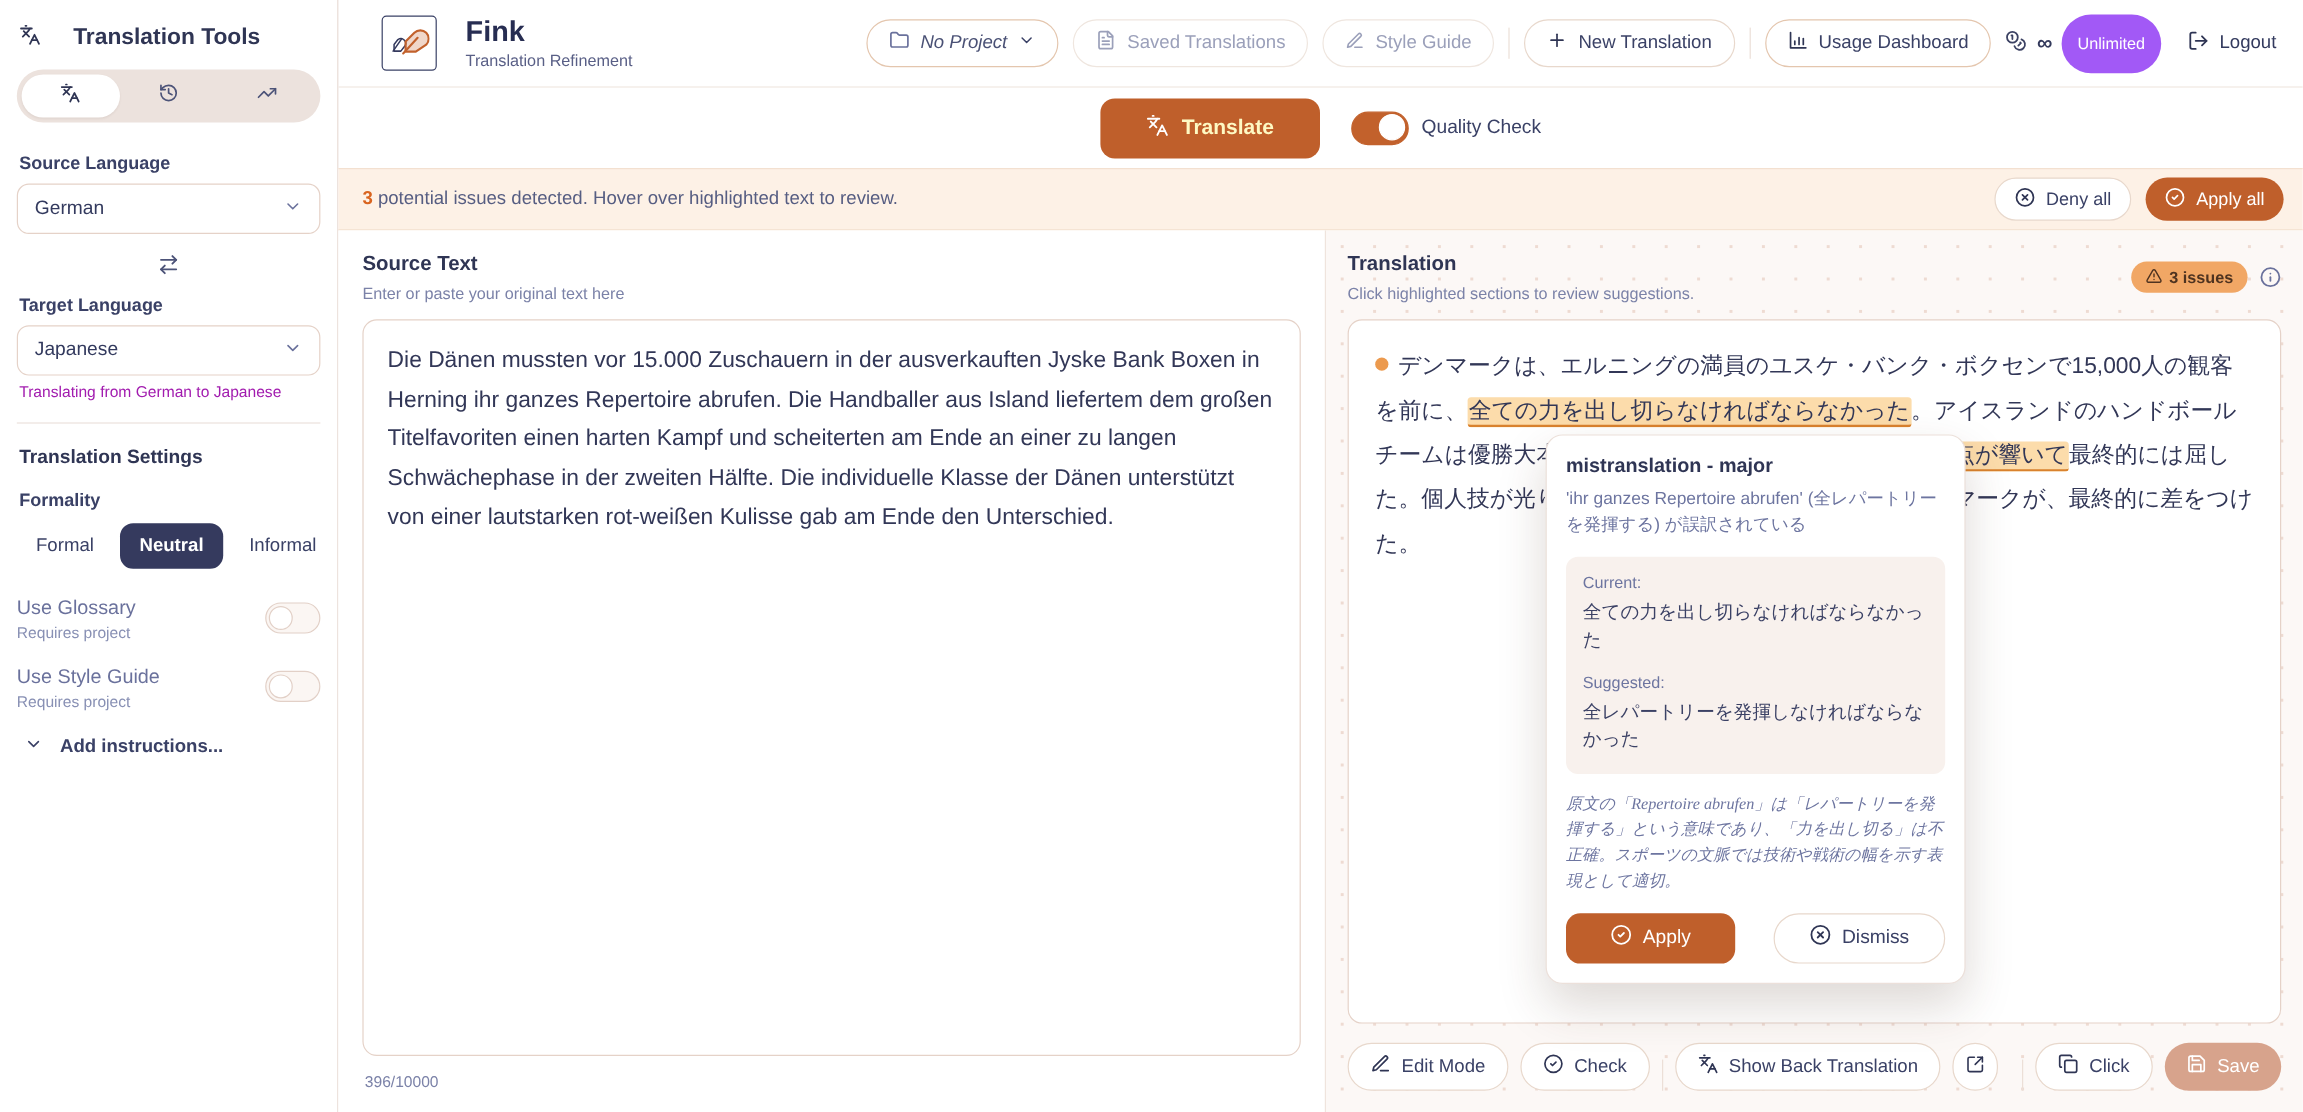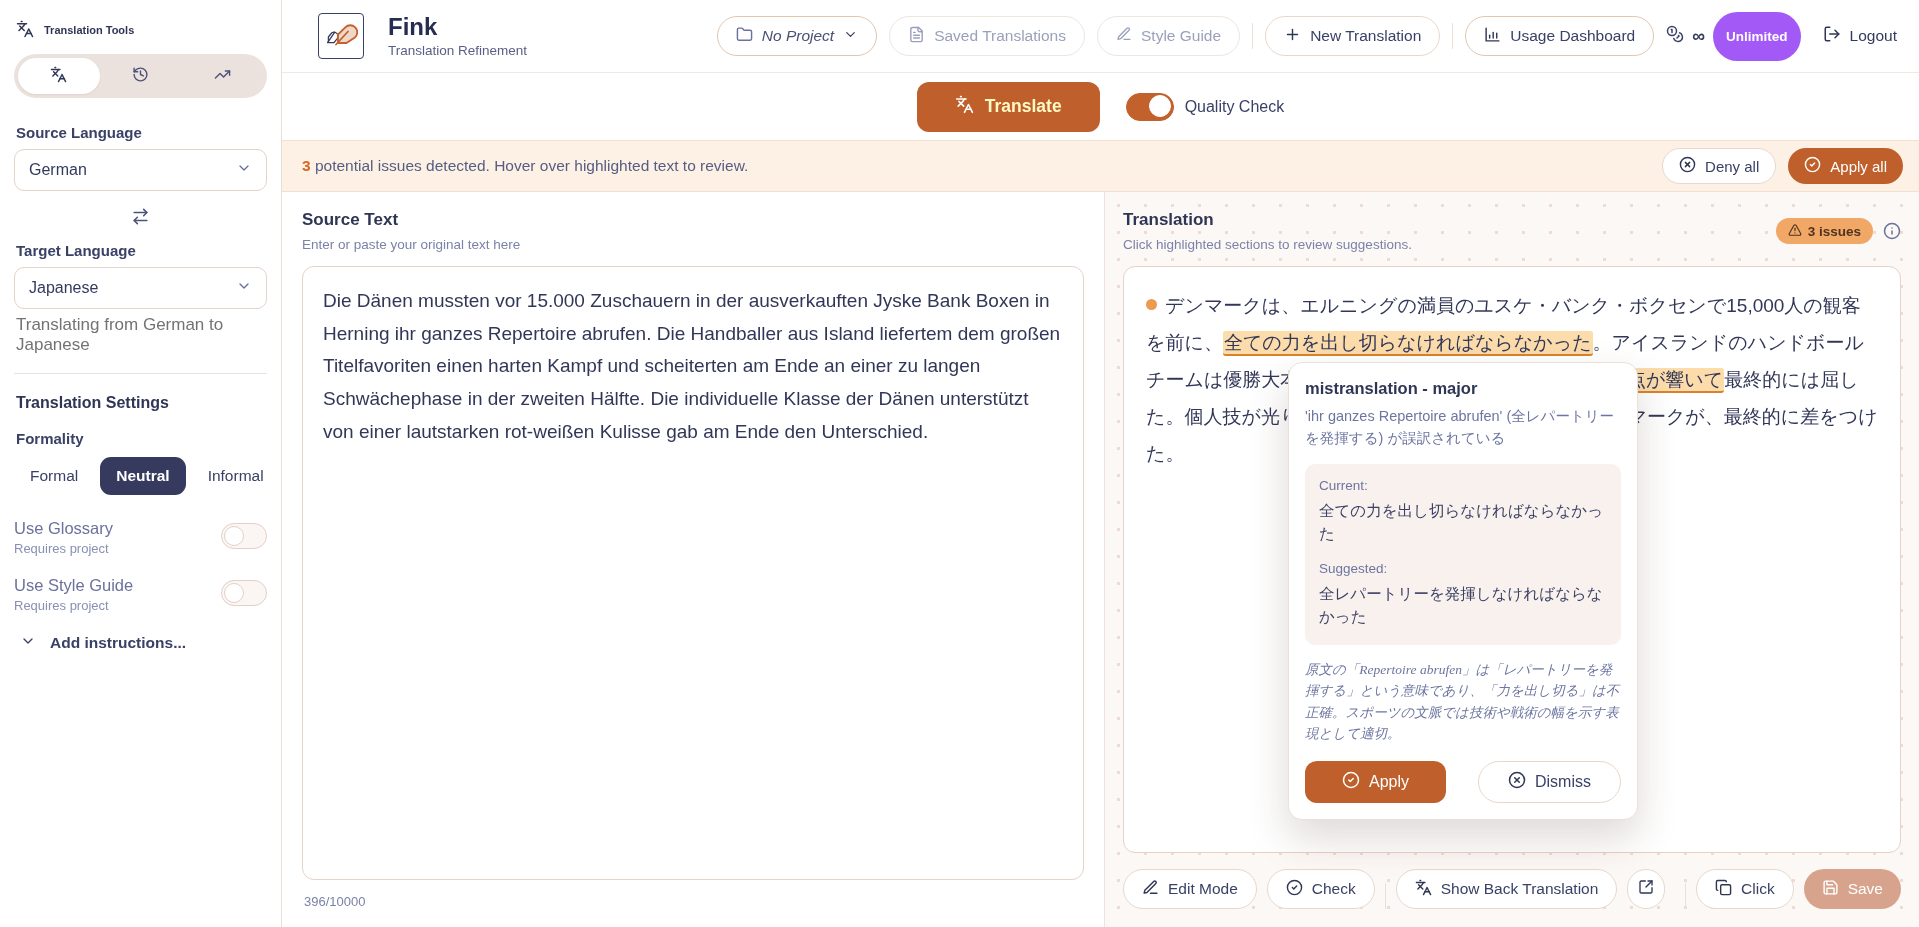--- a/index.html
+++ b/index.html
@@ -2,29 +2,29 @@
 <html><head>
 <meta charset="utf-8">
 <style>
   * { margin:0; padding:0; box-sizing:border-box; }
   html,body { width:1919px; height:927px; overflow:hidden; background:#fff;
     font-family:"Liberation Sans","DejaVu Sans",sans-serif; color:#343a5c; }
   .app { display:flex; width:100%; height:100%; position:relative; }
 
   
   .sidebar { width:282px; min-width:282px; height:100%; background:#fff; border-right:1px solid #e9ddd6; padding:18px 14px; }
-  .sb-head { display:flex; align-items:center; gap:10px; font-size:11px; font-weight:700; color:#2f3554; padding:2px 2px 14px; }
+  .sb-head { display:flex; align-items:center; gap:27px; font-size:19px; font-weight:700; color:#2f3554; padding:2px 2px 14px; }
   .tabbar { display:flex; background:#ece2dd; border-radius:22px; padding:4px; height:44px; margin-bottom:26px; }
   .tabbar .tab { flex:1; display:flex; align-items:center; justify-content:center; border-radius:18px; color:#4c5378; cursor:pointer; }
   .tabbar .tab.active { background:#fff; color:#2f3554; box-shadow:0 1px 2px rgba(60,40,20,.08); }
   .sb-label { font-size:15px; font-weight:600; color:#3a4166; margin:4px 2px 8px; }
   .select { height:42px; border:1px solid #e5d2c8; border-radius:10px; display:flex; align-items:center; justify-content:space-between; padding:0 14px; font-size:16px; color:#333a5e; background:#fff; cursor:pointer; }
   .select .chev { color:#6a719c; }
   .swap-row { display:flex; justify-content:center; margin:16px 0; color:#4c5378; }
-  .sb-note { font-size:17px; color:#737373; margin:6px 2px 18px; }
+  .sb-note { font-size:13px; color:#a21caf; margin:6px 2px 18px; }
   .sb-divider { border:none; border-top:1px solid #ece2dc; margin:0 0 20px; }
   .sb-section-title { font-size:16px; font-weight:700; color:#2f3554; margin:0 2px 18px; }
   .formality-row { display:flex; align-items:center; gap:6px; margin:10px 0 24px; }
   .chip { padding:10px 16px; font-size:15.5px; color:#3a4166; border-radius:11px; cursor:pointer; }
   .chip.active { background:#353a5e; color:#fff; font-weight:600; }
   .toggle-row { display:flex; align-items:flex-start; justify-content:space-between; margin-bottom:20px; }
   .toggle-row .t-label { font-size:16.5px; color:#6a719c; }
   .toggle-row .t-sub { font-size:13px; color:#8890b4; margin-top:3px; }
   .switch { width:46px; height:26px; border-radius:13px; border:1.5px solid #e2d0c7; background:#fbf6f3; position:relative; cursor:pointer; flex:none; margin-top:4px; }
   .switch .knob { position:absolute; top:1.5px; left:2px; width:20px; height:20px; border-radius:50%; background:#fff; border:1.5px solid #e2d0c7; }
@@ -40,21 +40,21 @@
   .app-titles { margin-left:12px; }
   .app-name { font-size:24px; font-weight:700; color:#272d52; line-height:1.1; }
   .app-sub { font-size:13.5px; color:#595f86; margin-top:3px; }
   .topbar .spacer { flex:1; }
   .btn { display:inline-flex; align-items:center; gap:9px; height:40px; padding:0 18px; border:1px solid #e8d8cc; border-radius:20px; background:#fff; font-size:15.5px; color:#3a4166; cursor:pointer; white-space:nowrap; }
   .btn.accentb { border-color:#e4c6ae; }
   .btn.disabled { color:#9ba0ba; border-color:#efe6df; cursor:default; }
   .btn.italic { font-style:italic; color:#4a5175; }
   .plain { display:inline-flex; align-items:center; gap:9px; font-size:15.5px; color:#333a5e; cursor:pointer; background:none; border:none; }
   .vdiv { width:1px; height:26px; background:#ecdfd7; }
-  .badge-purple { background:#a259f6; color:#fff; font-size:13.5px; font-weight:700; padding:17px 13px; border-radius:999px; }
+  .badge-purple { background:#a259f6; color:#fff; font-size:13.5px; font-weight:400; padding:17px 13px; border-radius:999px; }
   .tokens { display:inline-flex; align-items:center; gap:8px; color:#3c4263; }
   .infinity { font-size:18px; font-weight:700; color:#343a5c; }
 
   .translate-row { height:67px; display:flex; align-items:center; justify-content:center; gap:26px; }
   .translate-btn { display:inline-flex; align-items:center; gap:11px; height:50px; padding:16px 38px; background:#bf5f2b; color:#fef9c3; font-size:17.5px; font-weight:600; border:none; border-radius:12px; cursor:pointer; }
   .qc { display:inline-flex; align-items:center; gap:11px; font-size:16px; color:#3a4166;text-align:center; }
   .switch.qc-switch { margin-top:0; width:48px; height:28px; border-radius:14px; }
   .switch.qc-switch .knob { width:22px; height:22px; top:1.5px; }
 
   .alert-bar { height:52px; background:#fdf1e6; border-top:1px solid #f3e0d0; border-bottom:1px solid #f3e0d0; display:flex; align-items:center; padding:0 16px 0 20px; gap:12px; }

